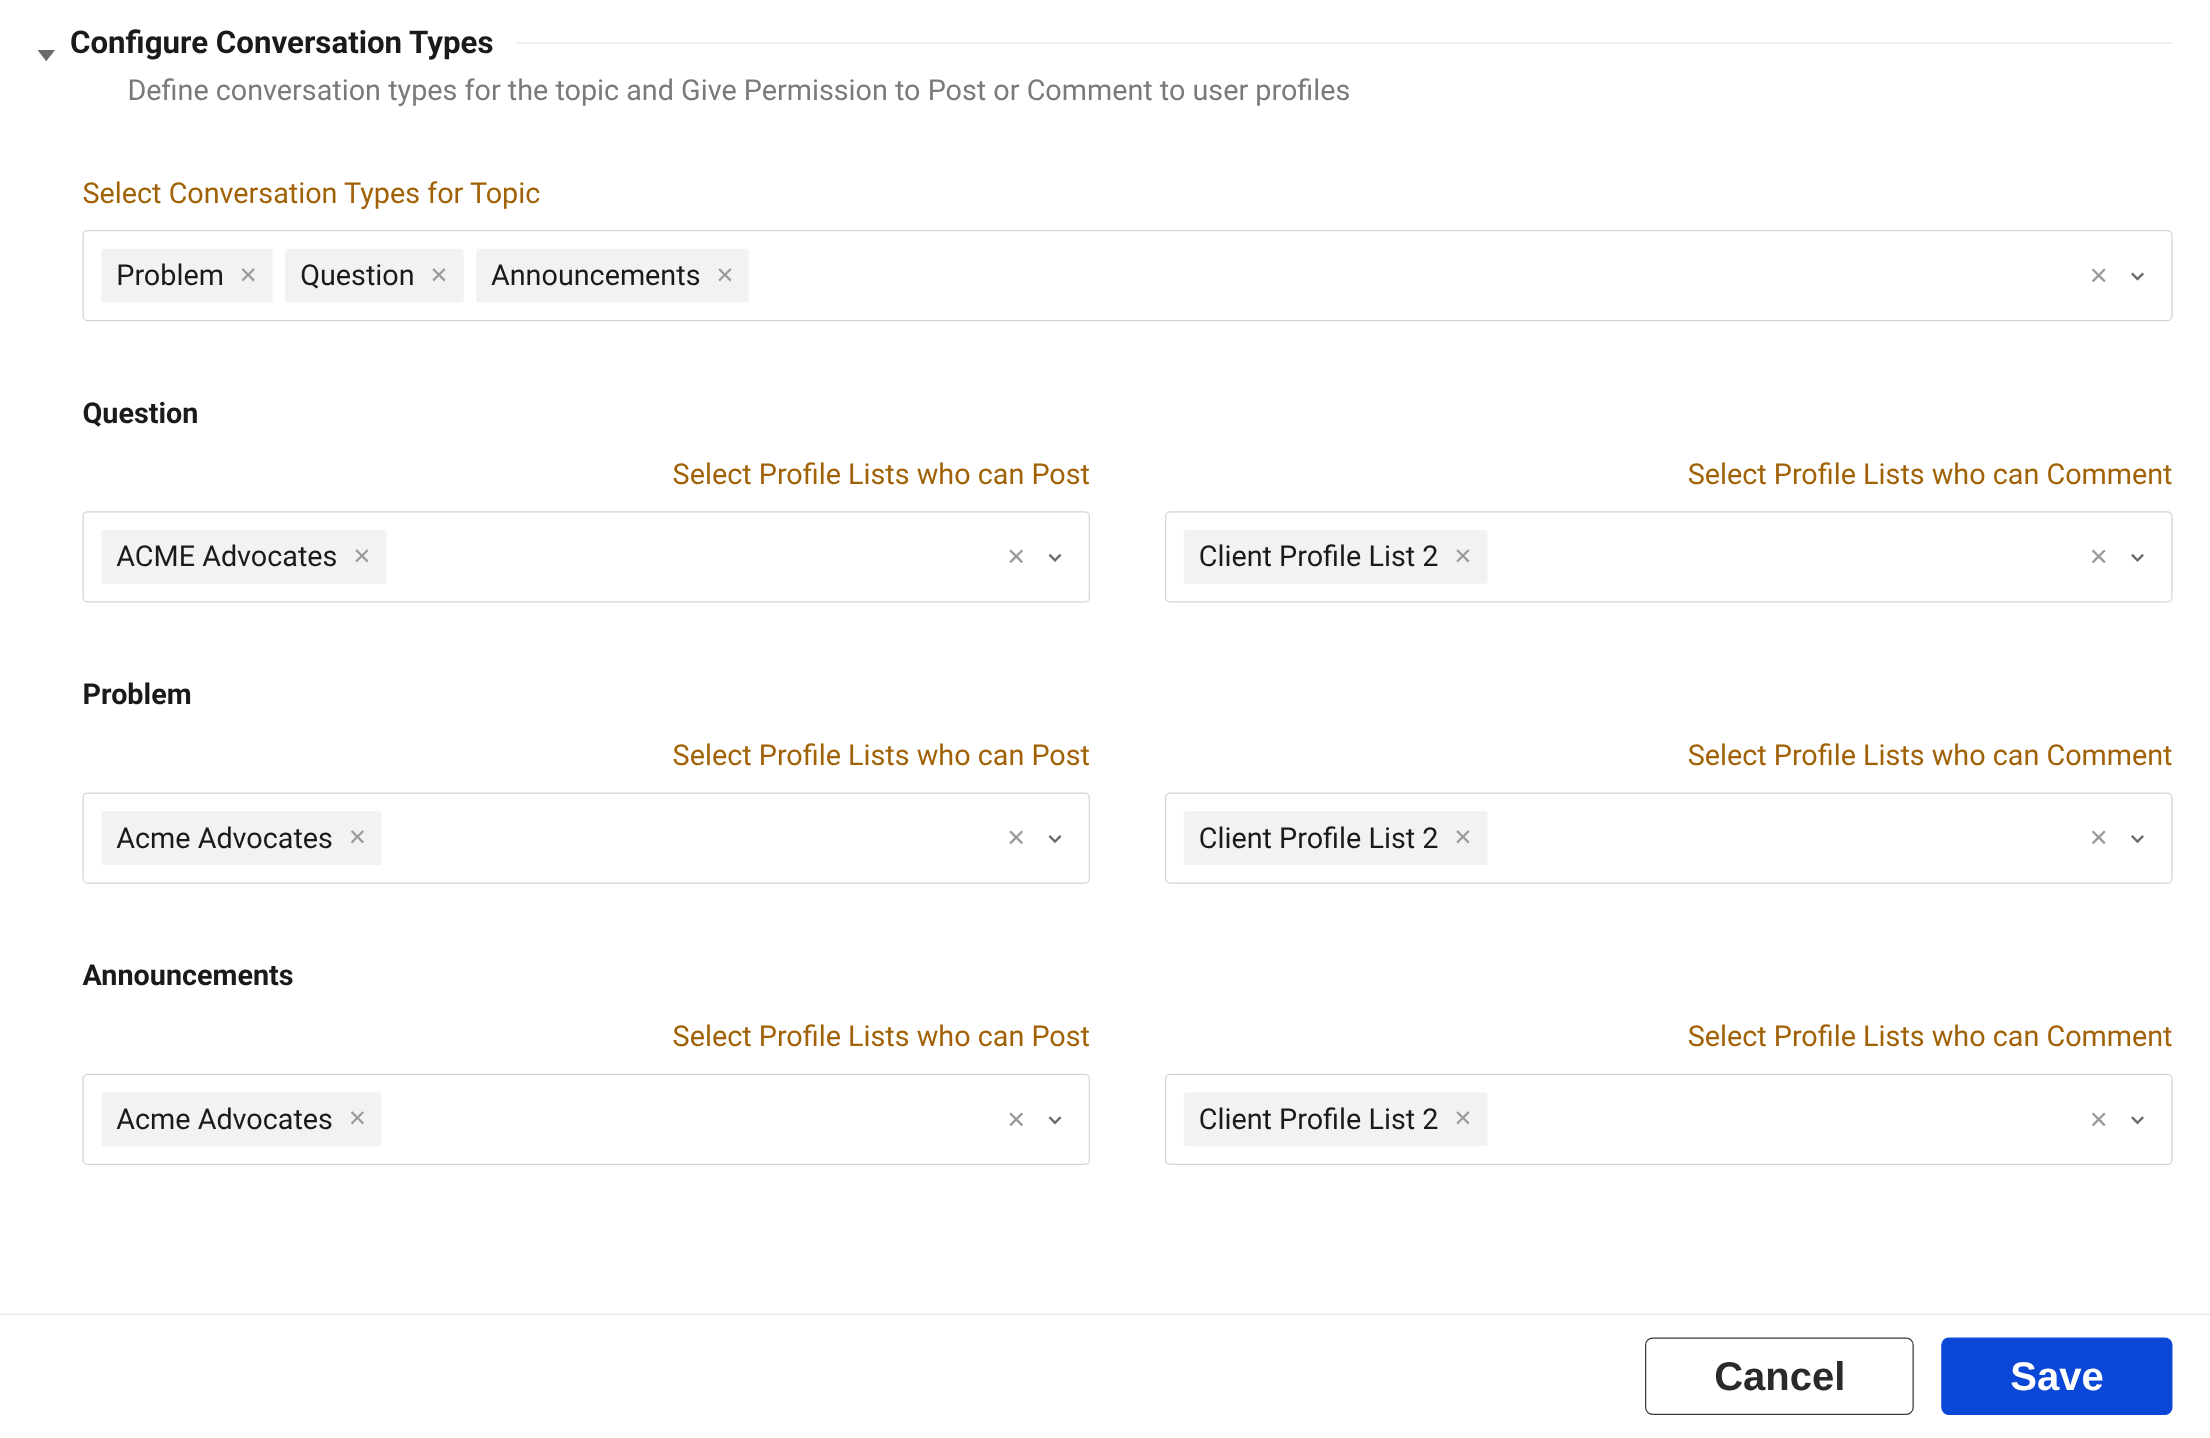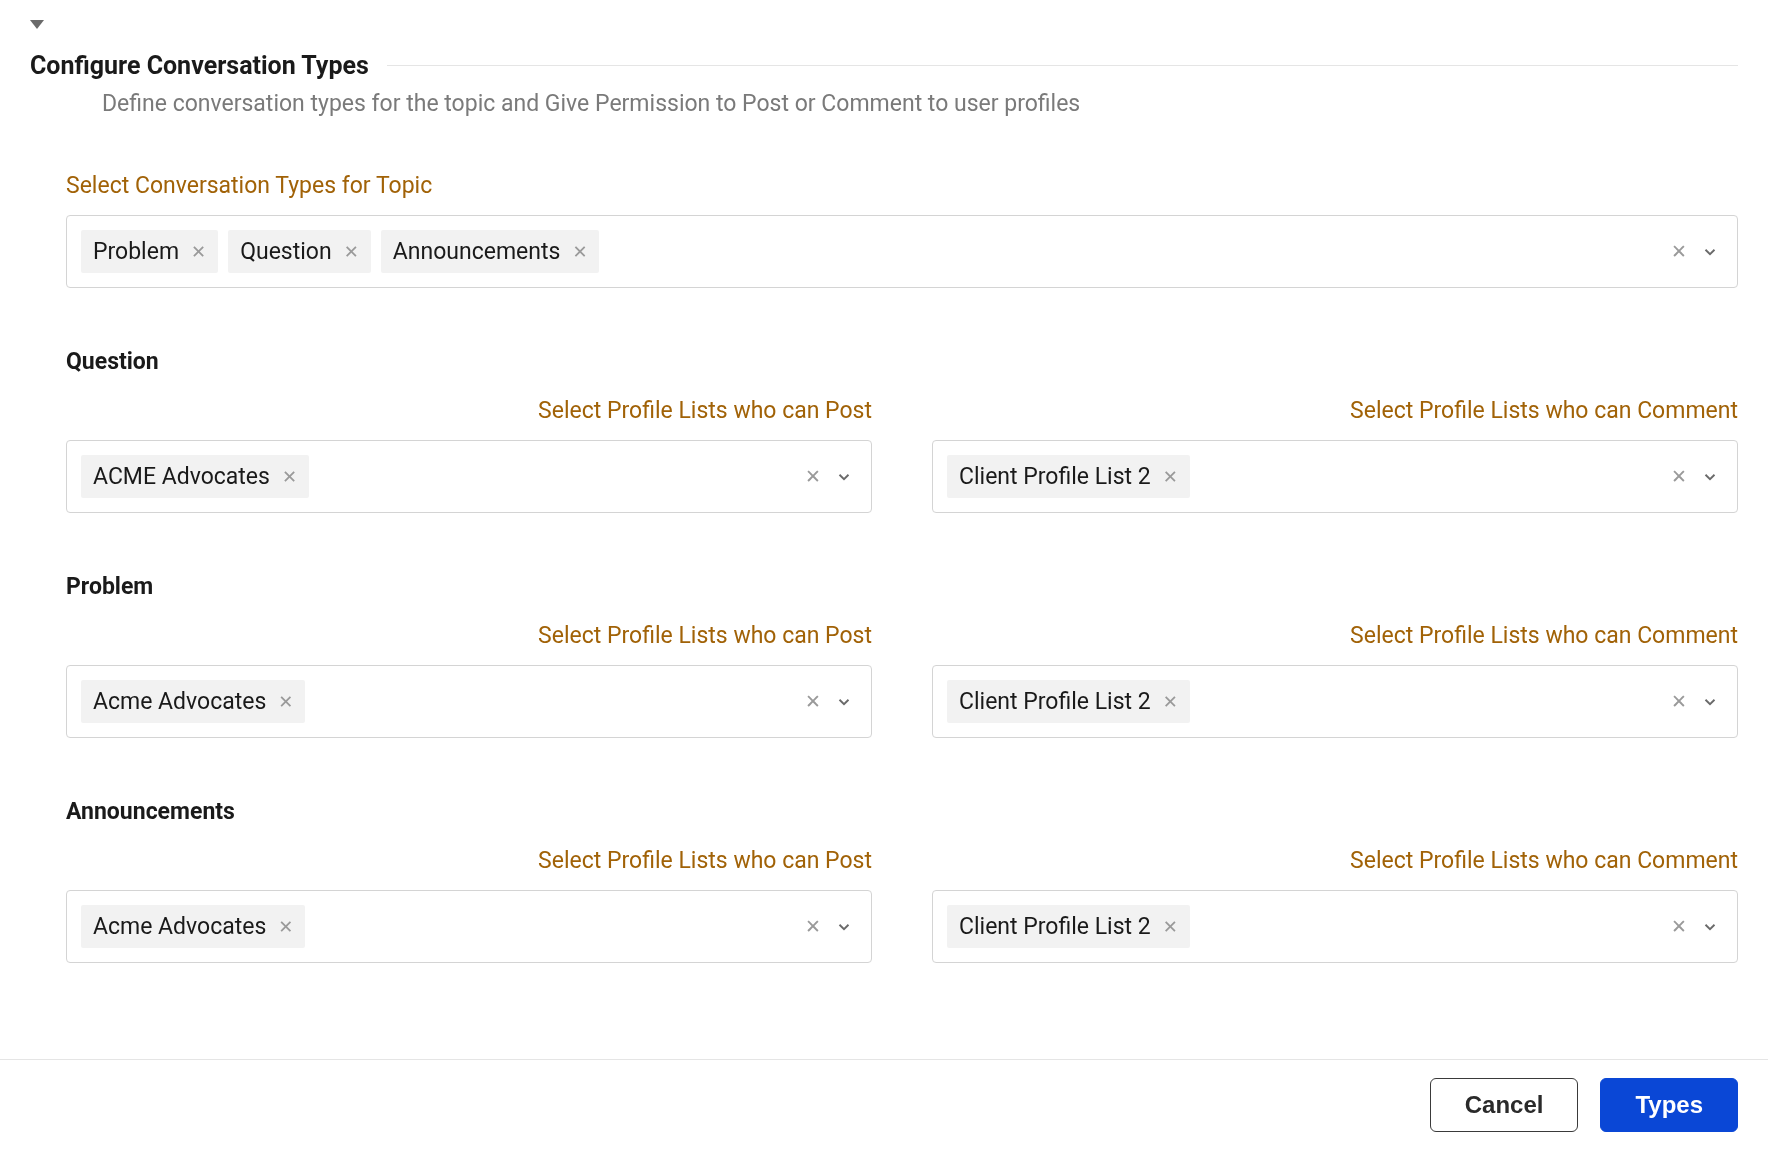--- a/index.html
+++ b/index.html
@@ -13,23 +13,22 @@
   color: #1a1a1a;
   width: 1768px;
   height: 1150px;
   position: relative;
 }
 .content-wrap {
   padding: 20px 30px 120px 30px;
 }
 .section-header {
   display: flex;
-  align-items: flex-start;
-  gap: 22px;
-  flex-direction: column;
+  align-items: flex-end;
+  gap: 12px;
 }
 .caret {
   width: 0;
   height: 0;
   border-left: 7px solid transparent;
   border-right: 7px solid transparent;
   border-top: 9px solid #6a6a6a;
   flex-shrink: 0;
 }
 .section-title-row {
@@ -147,23 +146,23 @@
   bottom: 0;
   border-top: 1px solid #e5e5e5;
   background: #fff;
   display: flex;
   justify-content: flex-end;
   align-items: center;
   gap: 22px;
   padding: 18px 30px;
 }
 .btn {
-  font-size: 24px;
+  font-size: 32px;
   font-weight: 600;
-  padding: 14px 34px;
+  padding: 14px 54px;
   border-radius: 6px;
   cursor: pointer;
   border: 1px solid transparent;
   line-height: 1;
 }
 .btn-secondary {
   background: #fff;
   border-color: #3a3a3a;
   color: #2a2a2a;
 }
@@ -346,14 +345,14 @@
           </div>
         </div>
       </div>
     </div>
   </div>
 
 </div>
 
 <div class="footer-bar">
   <button class="btn btn-secondary">Cancel</button>
-  <button class="btn btn-primary">Types</button>
+  <button class="btn btn-primary">Save</button>
 </div>
 
 </body></html>

